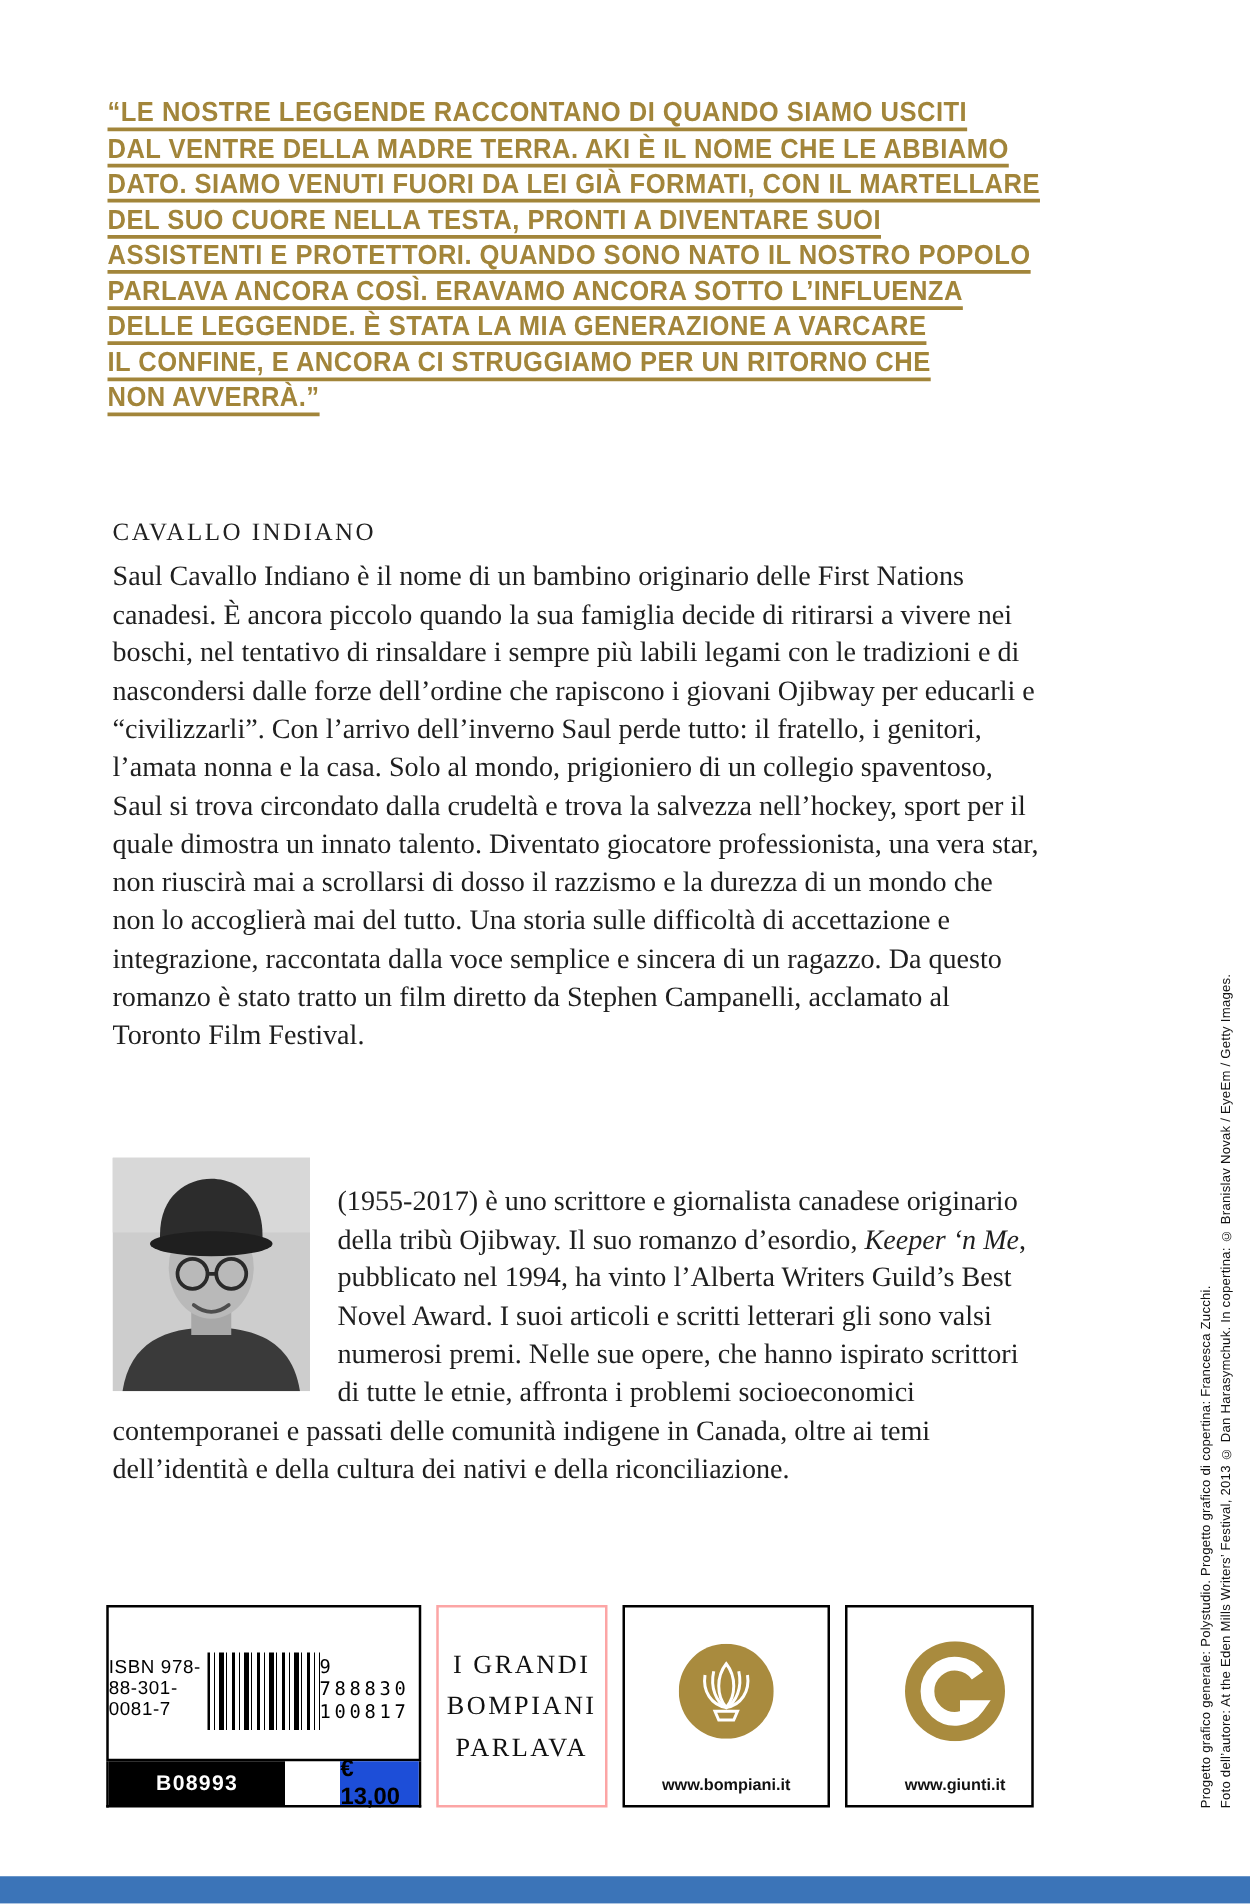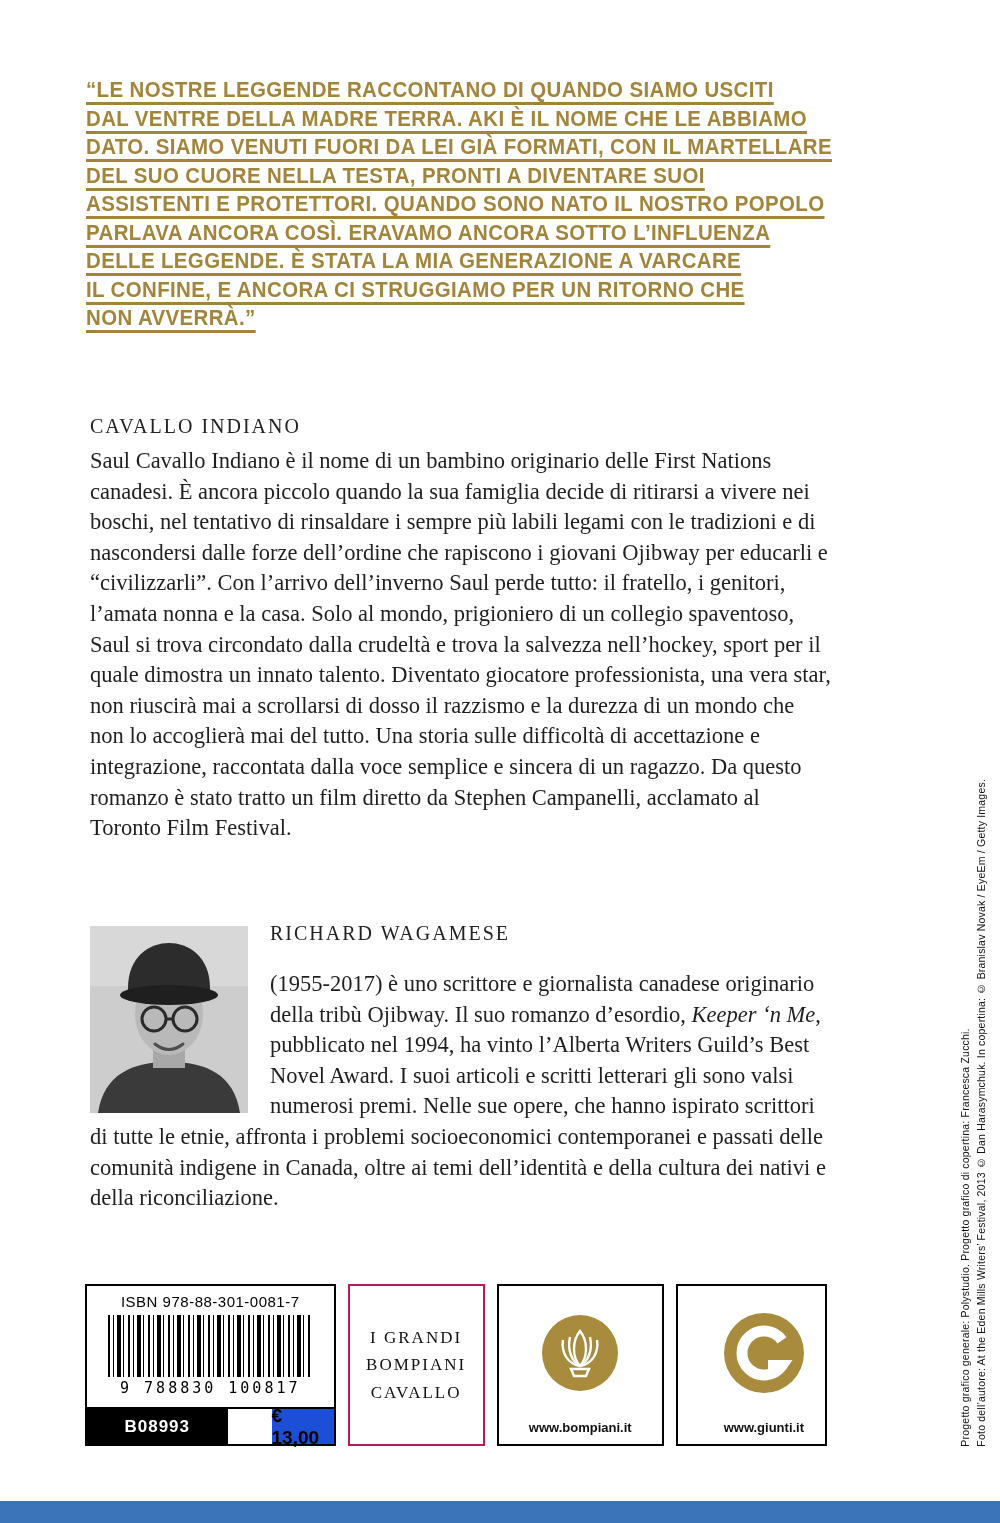--- a/index.html
+++ b/index.html
@@ -38,37 +38,37 @@
   .author { position:absolute; left:90px; top:922px; width:742px; color:#1f1f1f; }
   .photo { float:left; width:158px; height:187px; margin:4px 22px 8px 0; }
   .photo svg { display:block; }
   .author-name { font-size:20px; font-weight:400; letter-spacing:2px; color:#222; margin-bottom:3px; }
   .author-bio { font-size:22.5px; line-height:30.6px;margin-top:24px; }
   .author-bio i { font-style:italic; }
 
   
   .footer { position:absolute; left:85px; top:1284px; width:742px; height:162px; display:flex; gap:12px; }
   .isbn-col { width:252px; display:flex; flex-direction:column; }
-  .isbn-box { border:2px solid #000; flex:1; display:flex; flex-direction:column; align-items:center; padding-top:7px; background:#fff; }
+  .isbn-box { border:2px solid #000; flex:1; display:flex; align-items:center; padding-top:7px; background:#fff; }
   .isbn-label { font-family:"Liberation Sans", sans-serif; font-size:15px; letter-spacing:.5px; color:#000; }
   .barcode-bars {
     width:204px; height:62px; margin-top:5px;
     background:repeating-linear-gradient(90deg,
       #000 0 2px, #fff 2px 5px, #000 5px 6px, #fff 6px 9px,
       #000 9px 13px, #fff 13px 15px, #000 15px 16px, #fff 16px 20px);
   }
   .barcode-digits { font-family:"DejaVu Sans Mono", monospace; font-size:15px; letter-spacing:3px; color:#000; margin-top:2px; }
   .price-bar { height:37px; border:2px solid #000; border-top:none; display:flex;gap:44px; }
   .price-bar .code { flex:0 0 57%; background:#000; color:#fff; display:flex; align-items:center; justify-content:center;
     font-family:"Liberation Sans", sans-serif; font-weight:700; font-size:17px; letter-spacing:1px; }
   .price-bar .price { flex:1; background:#1d4ed8; color:#000; display:flex; align-items:center; justify-content:center;
     font-family:"Liberation Sans", sans-serif; font-weight:700; font-size:19px; }
 
-  .imprint-box { width:138px; border:2px solid #be185d; display:flex; flex-direction:column; align-items:center; justify-content:center;
-    font-size:17px; letter-spacing:2px; line-height:1.6; color:#111; text-align:center; }
+  .imprint-box { width:138px; border:2px solid #fca5a5; display:flex; flex-direction:column; align-items:center; justify-content:center;
+    font-size:21px; letter-spacing:2px; line-height:1.6; color:#111; text-align:center; }
 
   .logo-box { border:2px solid #000; display:flex; flex-direction:column; align-items:center; }
   .logo-box.bompiani-box { width:168px; }
   .logo-box.giunti-box { width:152px;padding-left:25px; }
   .logo-circle { margin:auto; display:flex; align-items:center; justify-content:center; }
   .logo-url { font-family:"Liberation Sans", sans-serif; font-weight:700; font-size:13px; color:#111; margin-bottom:9px; }
 
   
   .credits {
     position:absolute; right:10px; bottom:76px;
@@ -109,42 +109,41 @@
         <rect x="63" y="112" width="32" height="30" fill="#a8a8a8"></rect>
         <ellipse cx="79" cy="88" rx="34" ry="41" fill="#b9b9b9"></ellipse>
         <path d="M38,62 C38,30 60,17 79,17 C98,17 120,30 120,62 L120,68 L38,68 Z" fill="#2c2c2c"></path>
         <ellipse cx="79" cy="69" rx="49" ry="10" fill="#1f1f1f"></ellipse>
         <circle cx="64" cy="93" r="12" fill="none" stroke="#2a2a2a" stroke-width="3"></circle>
         <circle cx="95" cy="93" r="12" fill="none" stroke="#2a2a2a" stroke-width="3"></circle>
         <line x1="76" y1="93" x2="83" y2="93" stroke="#2a2a2a" stroke-width="3"></line>
         <path d="M65,118 Q79,129 93,118" fill="none" stroke="#4e4e4e" stroke-width="3" stroke-linecap="round"></path>
       </svg>
     </span>
-    <h3 class="author-name">RICHARD WAGAMESE</h3>
     <p class="author-bio"><span>(1955-2017) è uno scrittore e giornalista canadese originario della tribù Ojibway. Il suo romanzo d’esordio, </span><i>Keeper ‘n Me</i><span>, pubblicato nel 1994, ha vinto l’Alberta Writers Guild’s Best Novel Award. I suoi articoli e scritti letterari gli sono valsi numerosi premi. Nelle sue opere, che hanno ispirato scrittori di tutte le etnie, affronta i problemi socioeconomici contemporanei e passati delle comunità indigene in Canada, oltre ai temi dell’identità e della cultura dei nativi e della riconciliazione.</span></p>
   </section>
 
   <footer class="footer">
 
     <div class="isbn-col">
       <div class="isbn-box">
         <div class="isbn-label">ISBN 978-88-301-0081-7</div>
         <div class="barcode-bars"></div>
         <div class="barcode-digits">9 788830 100817</div>
       </div>
       <div class="price-bar">
         <span class="code">B08993</span>
         <span class="price">€ 13,00</span>
       </div>
     </div>
 
     <div class="imprint-box">
       <div>I GRANDI</div>
       <div>BOMPIANI</div>
-      <div>CAVALLO</div>
+      <div>PARLAVA</div>
     </div>
 
     <div class="logo-box bompiani-box">
       <span class="logo-circle">
         <svg viewBox="0 0 76 76" width="76" height="76" aria-hidden="true">
           <circle cx="38" cy="38" r="38" fill="#a98b3e"></circle>
           <g stroke="#fff" stroke-width="2.4" fill="none">
             <path d="M38,16 C30,26 30,42 38,51 C46,42 46,26 38,16 Z"></path>
             <path d="M21,25 C19,38 26,49 38,51"></path>
             <path d="M55,25 C57,38 50,49 38,51"></path>

